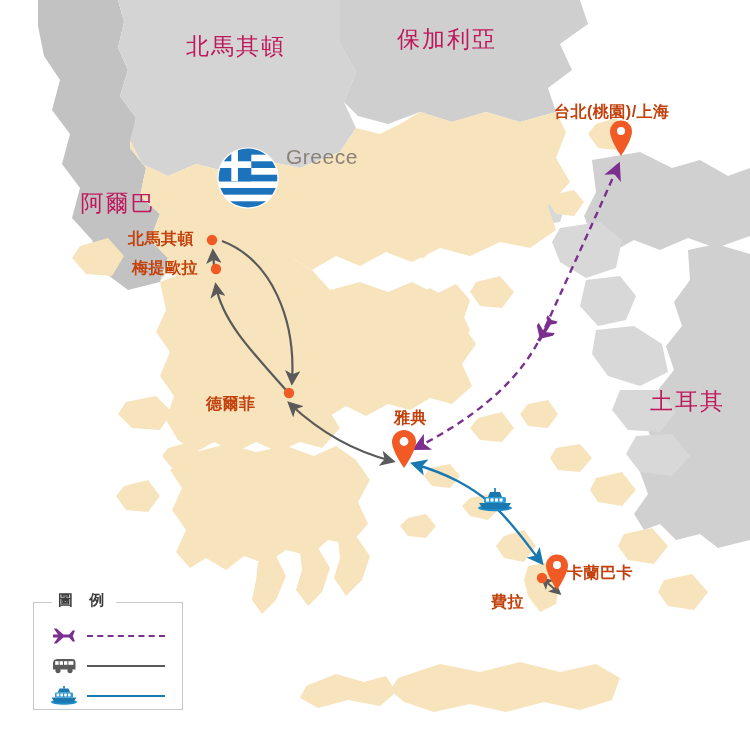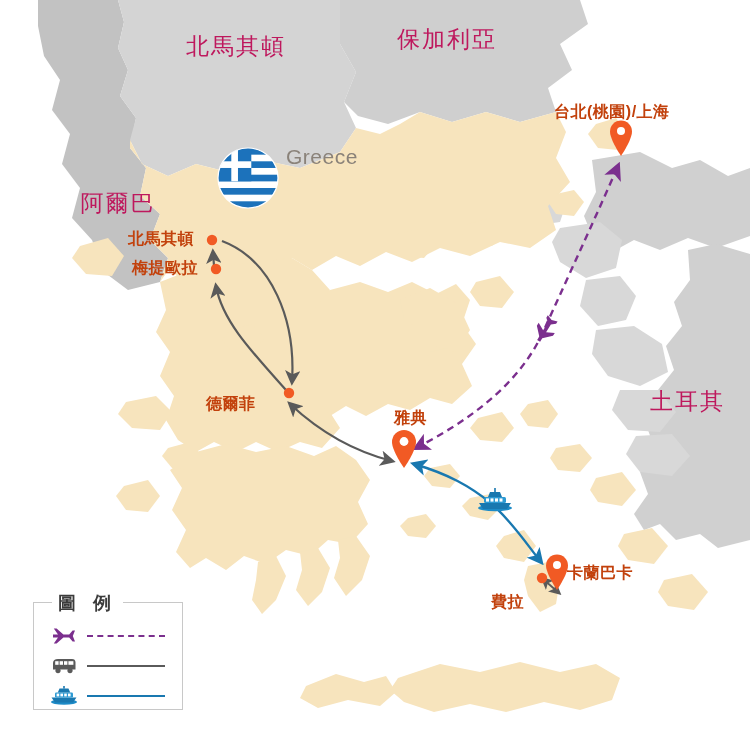--- a/index.html
+++ b/index.html
@@ -71,21 +71,21 @@
     background: rgba(255,255,255,0.0);
     box-sizing: border-box;
   }
   #legend-title {
     position: absolute;
     left: 18px;
     top: -12px;
     background: #ffffff;
     padding: 0 6px;
     color: #3b3b3b;
-    font-size: 18px;
+    font-size: 15px;
     font-weight: 700;
     letter-spacing: 6px;
     user-select: none;
   }
   .legend-row {
     position: absolute;
     left: 15px;
     display: flex;
     align-items: center;
     height: 22px;

